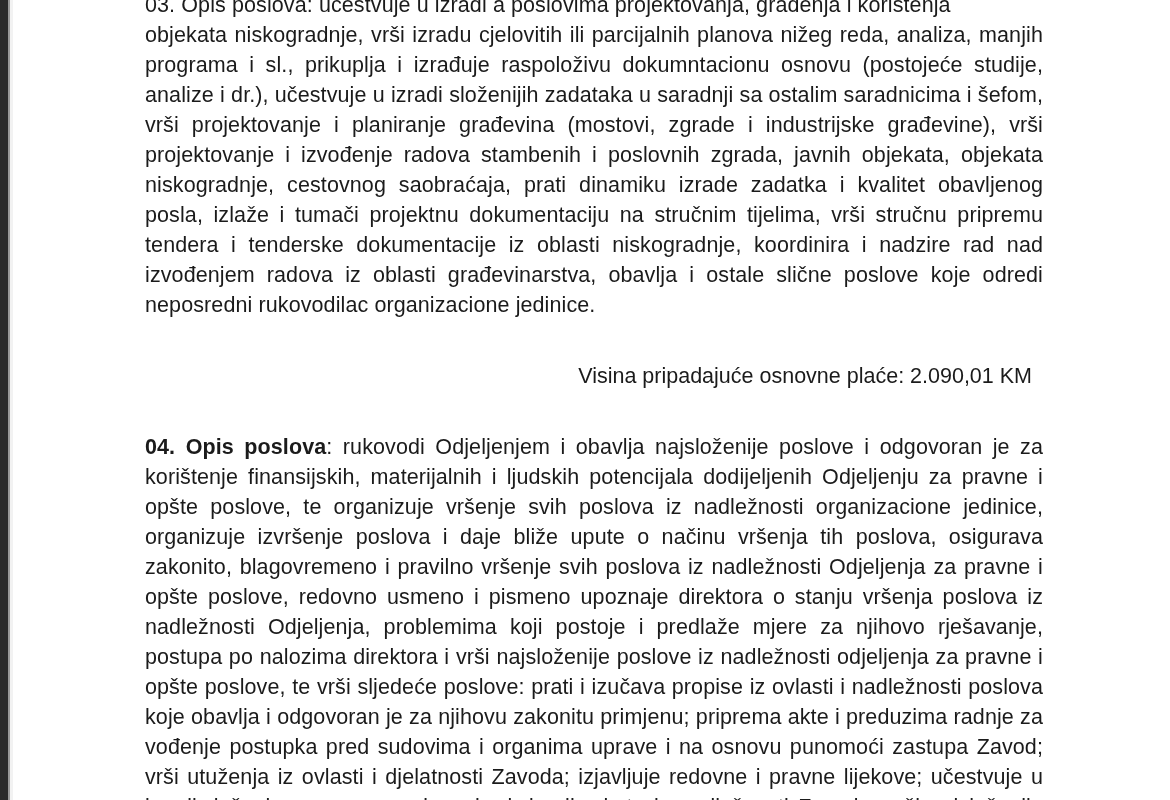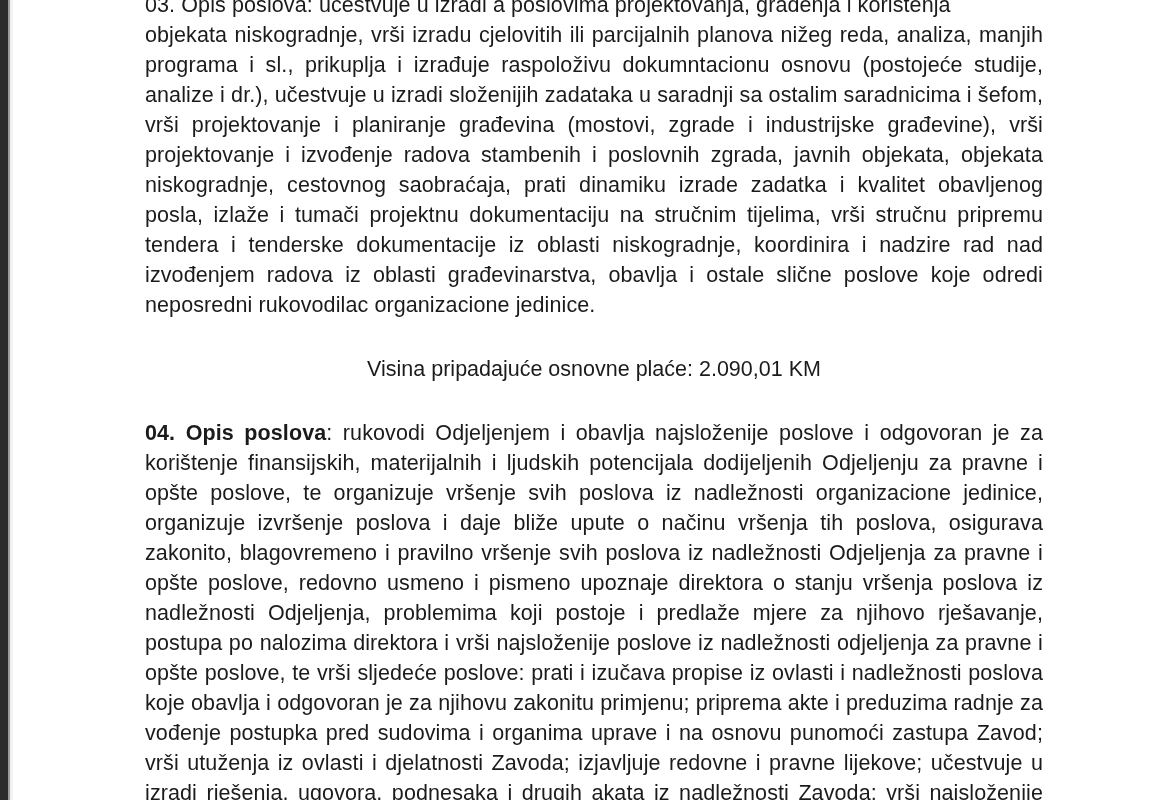--- a/index.html
+++ b/index.html
@@ -80,24 +80,24 @@
   }
 
   .par-gap-sm { height: 30px; }
 
   .lead-label {
     font-weight: bold;
     margin-top: 40px;
   }
 
   .salary-line {
-    margin: 4px;
+    margin: 11px;
     font-size: 21.5px;
     line-height: 30px;
-    text-align: center;
+    text-align: right;
     color: #1d1d1d;
   }
 
   
   .text-column { filter: contrast(1.02); }
 </style>
 </head>
 <body>
 
 <div id="page-root">

